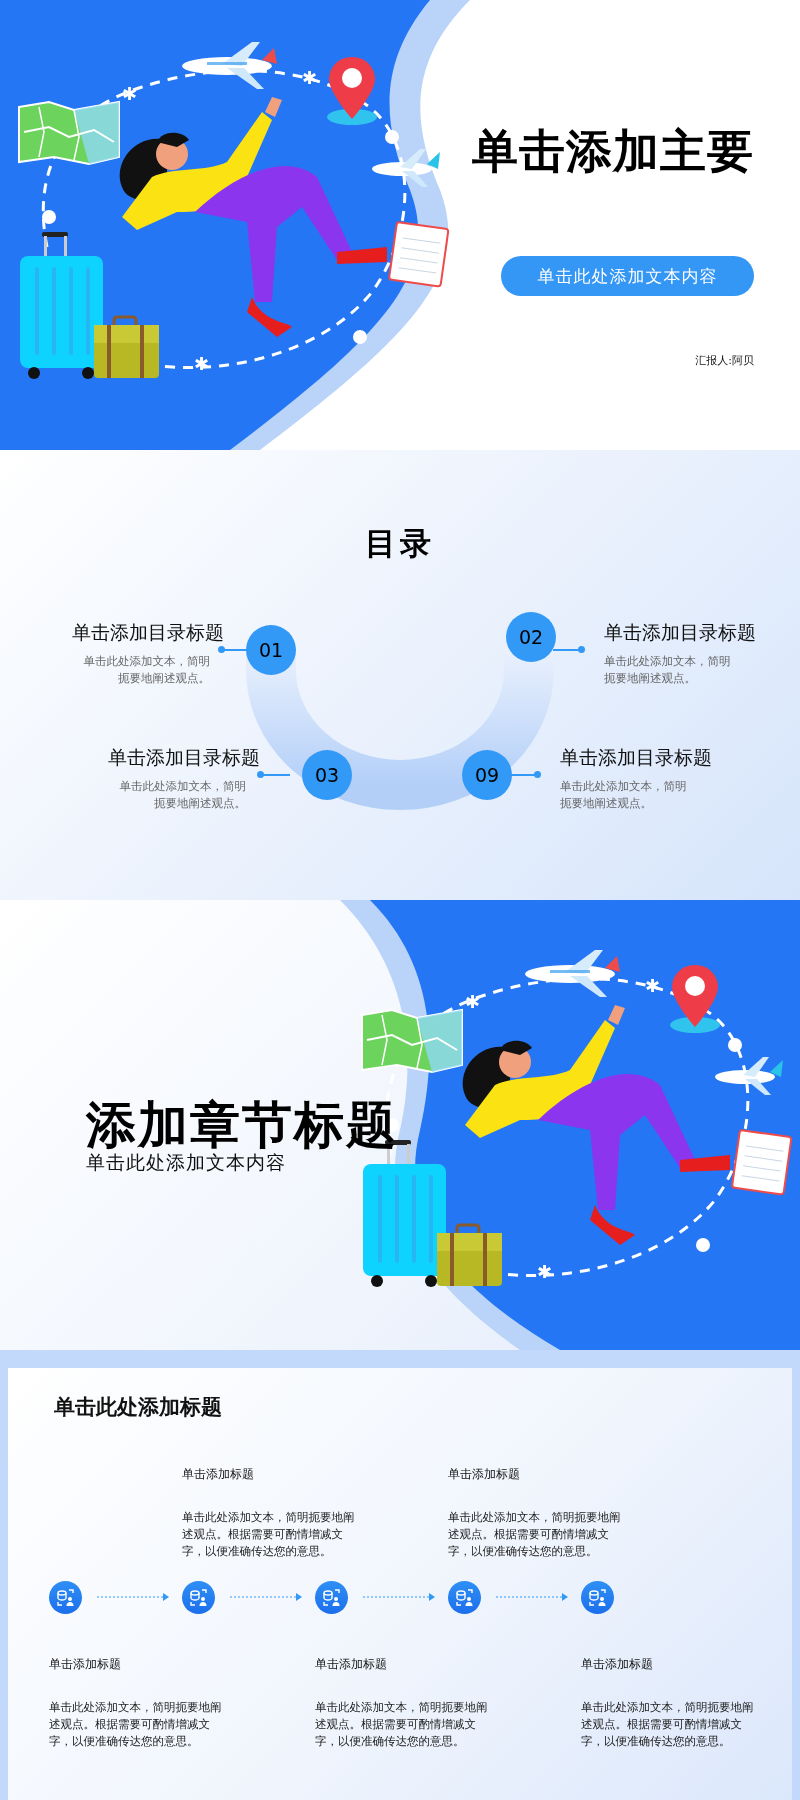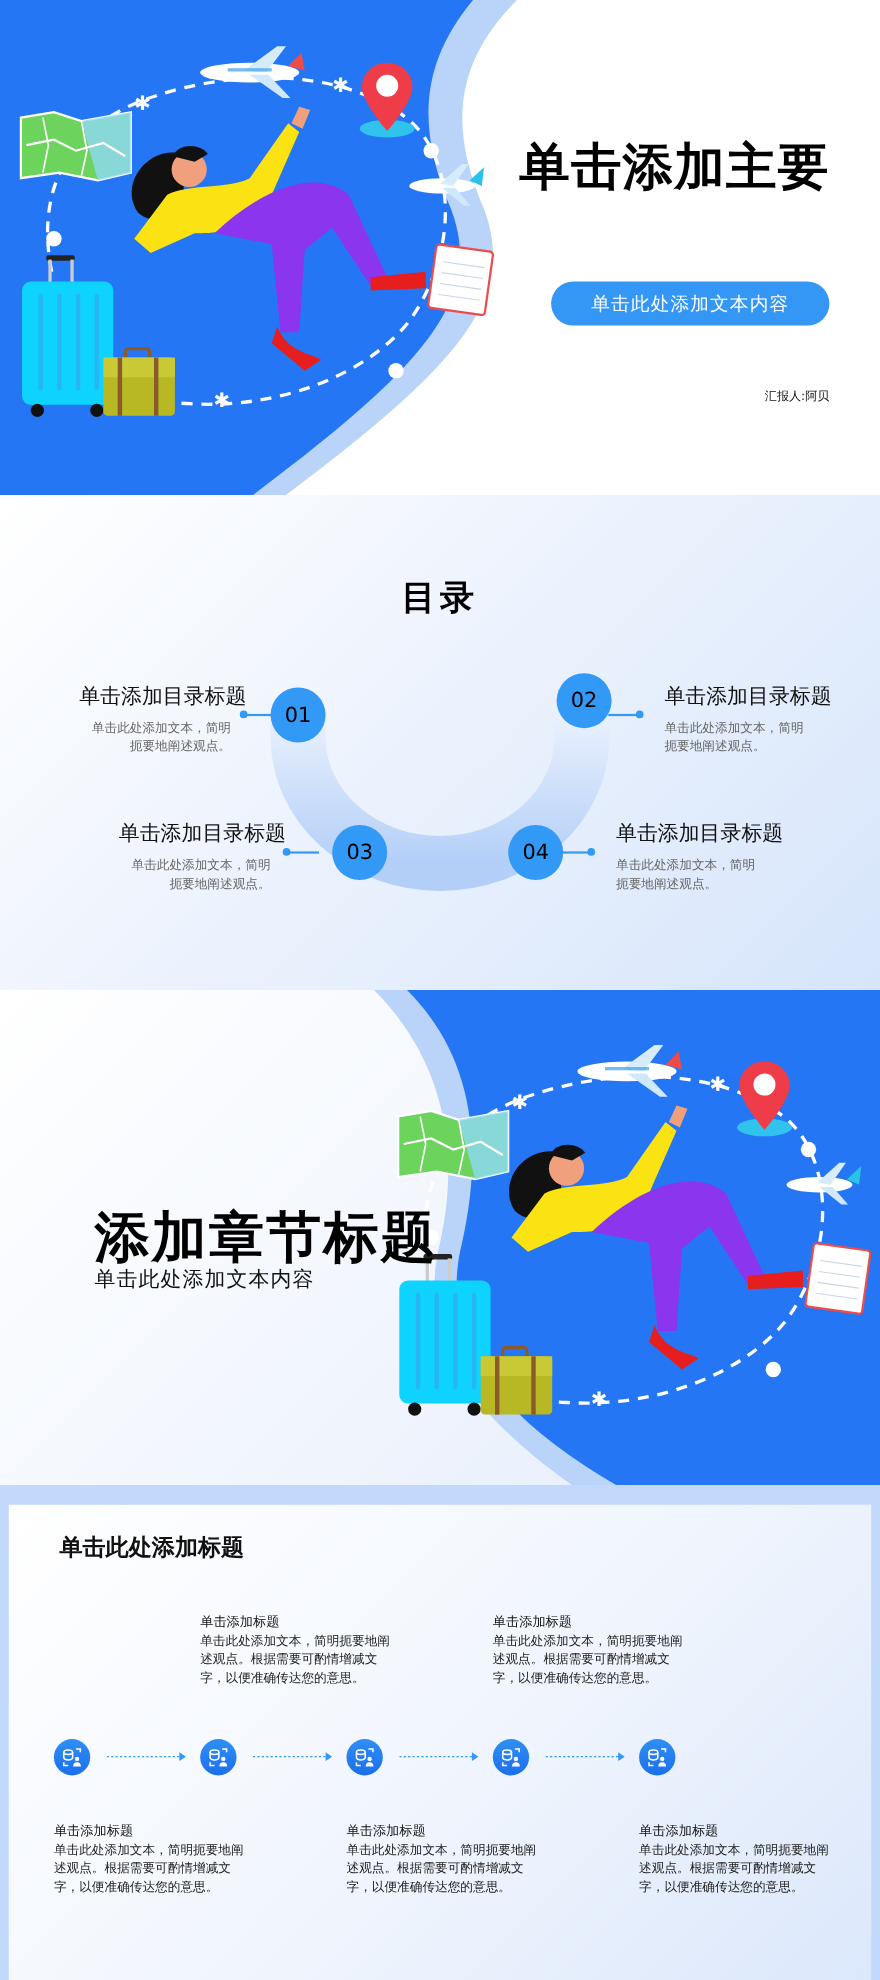--- a/index.html
+++ b/index.html
@@ -27,21 +27,21 @@
   #s3 { background: linear-gradient(135deg, #ffffff 0%, #f2f6fd 50%, #e3ecfb 100%); }
   #s3 .sec-title { position: absolute; left: 86px; top: 192px; font-size: 50px; font-weight: bold; color: #000; letter-spacing: 2px; }
   #s3 .sec-sub { position: absolute; left: 86px; top: 250px; font-size: 19px; color: #111; letter-spacing: 1px; }
 
   
   #s4 { background: #c3d9fb; }
   #s4 .panel { position: absolute; left: 8px; top: 18px; width: 784px; height: 434px; background: linear-gradient(135deg, #ffffff 0%, #f0f5fd 55%, #dbe7fb 100%); }
   #s4 .p-title { position: absolute; left: 46px; top: 25px; font-size: 21px; font-weight: bold; color: #111; }
   .step-text { position: absolute; width: 180px; }
   .step-text .h { font-size: 12px; font-weight: normal; color: #111; }
-  .step-text .b { font-size: 11.5px; color: #222; line-height: 17px; margin-top: 0; }
+  .step-text .b { font-size: 11.5px; color: #222; line-height: 17px; margin-top: 26px; }
   .step-icon { position: absolute; width: 33px; height: 33px; border-radius: 50%; background: linear-gradient(180deg, #2f8ff5, #1c6fec); display:flex; align-items:center; justify-content:center; }
   .arrow { position: absolute; height: 10px; }
 </style>
 </head>
 <body>
 
 <svg width="0" height="0" style="position:absolute">
   <defs>
     <g id="travel-illus">
 
@@ -168,21 +168,21 @@
   </div>
 
   <div class="toc-item" style="left:108px; top:295px; text-align:right; width:130px;">
     <div class="t">单击添加目录标题</div>
     <div class="d" style="text-align:right;margin-left:8px;">单击此处添加文本，简明扼要地阐述观点。</div>
   </div>
   <div class="conn-dot" style="left:257px; top:321px;"></div>
   <div class="conn" style="left:260px; top:324px; width:30px;"></div>
   <div class="num" style="left:302px; top:300px;">03</div>
 
-  <div class="num" style="left:462px; top:300px;">04</div>
+  <div class="num" style="left:462px; top:300px;">09</div>
   <div class="conn" style="left:509px; top:324px; width:28px;"></div>
   <div class="conn-dot" style="left:534px; top:321px;"></div>
   <div class="toc-item" style="left:560px; top:295px;">
     <div class="t">单击添加目录标题</div>
     <div class="d">单击此处添加文本，简明扼要地阐述观点。</div>
   </div>
 </section>
 
 <section class="slide" id="s3">
   <svg width="800" height="450" style="position:absolute;left:0;top:0">

